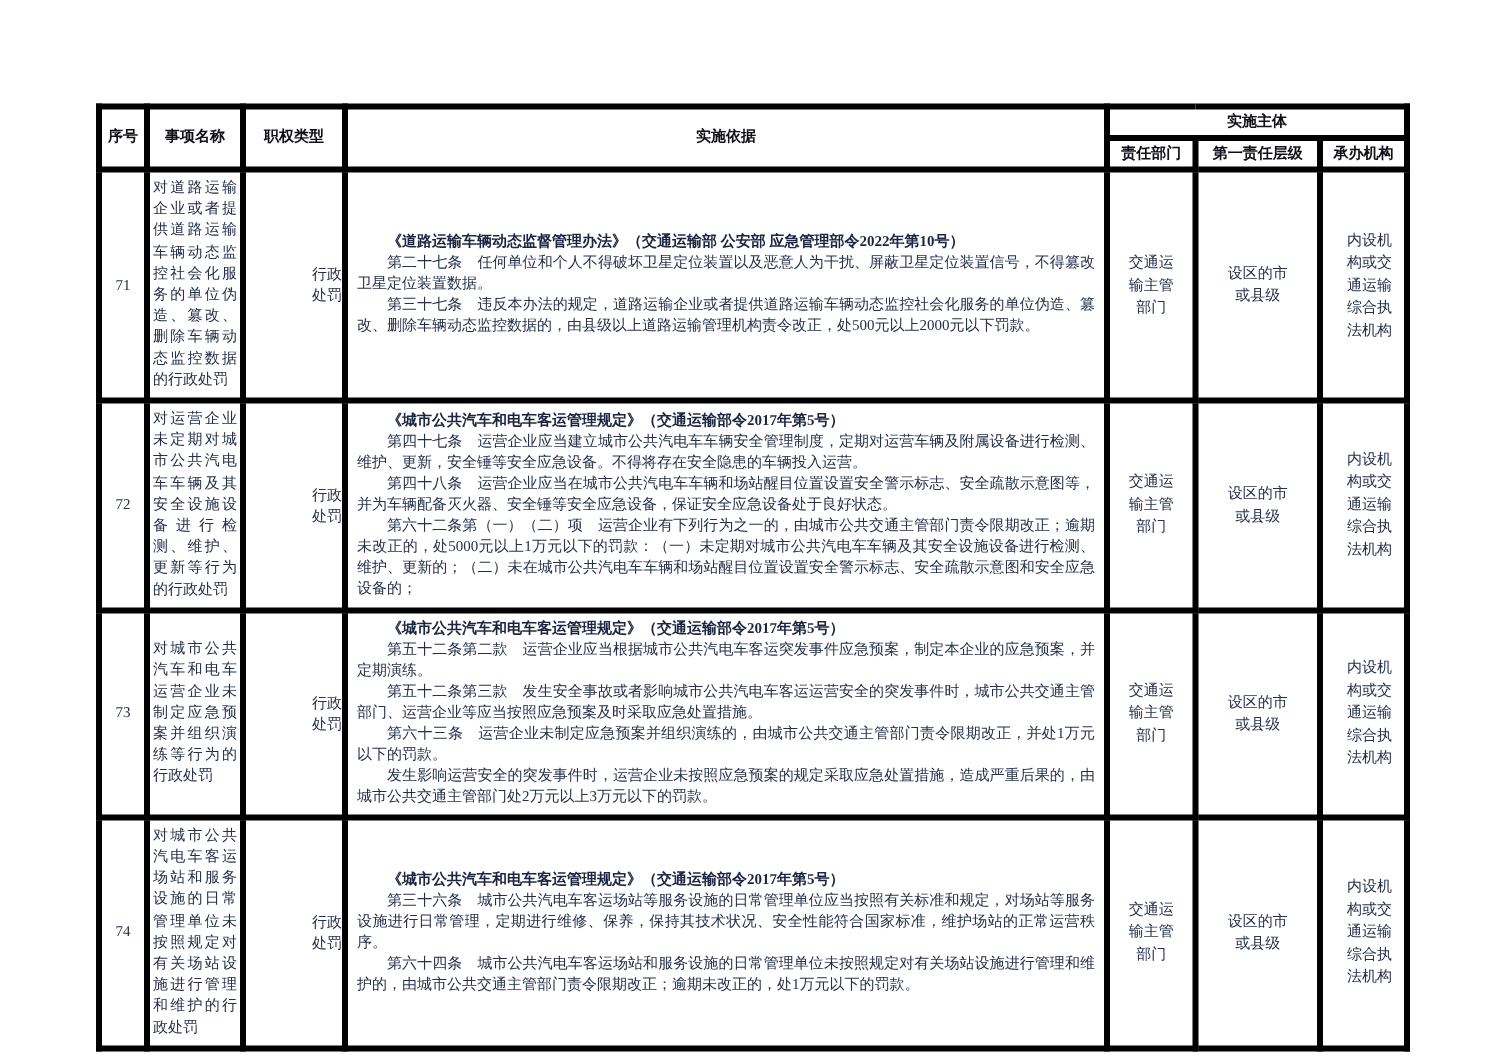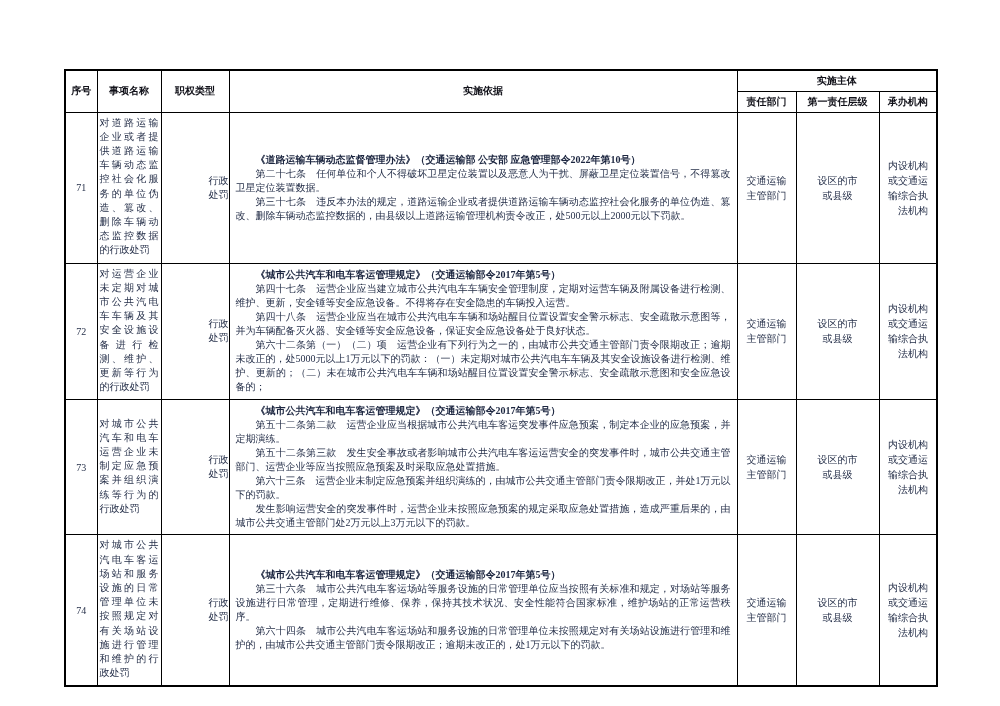--- a/index.html
+++ b/index.html
@@ -14,21 +14,21 @@
   }
   table.penalty {
     position: absolute;
     left: 64px;
     top: 69px;
     width: 874px;
     border-collapse: collapse;
     table-layout: fixed;
     border: 2px solid #000;
   }
-  .penalty th, .penalty td { border: 1px solid #000000; }
+  .penalty th, .penalty td { border: 4px solid #000000; }
   .penalty thead tr { height: 21px; }
   .penalty th {
     font-size: 10px;
     font-weight: bold;
     color: #101018;
     text-align: center;
     padding: 1px;
     line-height: 1.2;
   }
   .penalty tbody td {
@@ -40,21 +40,20 @@
   .penalty tbody tr:nth-child(2) { height: 131px; }
   .penalty tbody tr:nth-child(3) { height: 128px; }
   .penalty tbody tr:nth-child(4) { height: 113px; }
   td.cell-no { text-align: center; color: #2a3340; margin-left: 40px; }
   td.cell-item {
     font-size: 9.4px;
     text-align: justify;
     padding: 4px 2px;
     line-height: 14.2px;
     color: #2e3a42;
-    font-family: Liberation Mono, monospace;
   }
   td.cell-type { text-align: right; color: #2e3a42; padding-left: 44px; }
   td.cell-basis {
     padding: 4px 6px;
     line-height: 14px;
     text-align: justify;
   }
   td.cell-basis .basis-title {
     font-weight: bold;
     text-indent: 2em;

